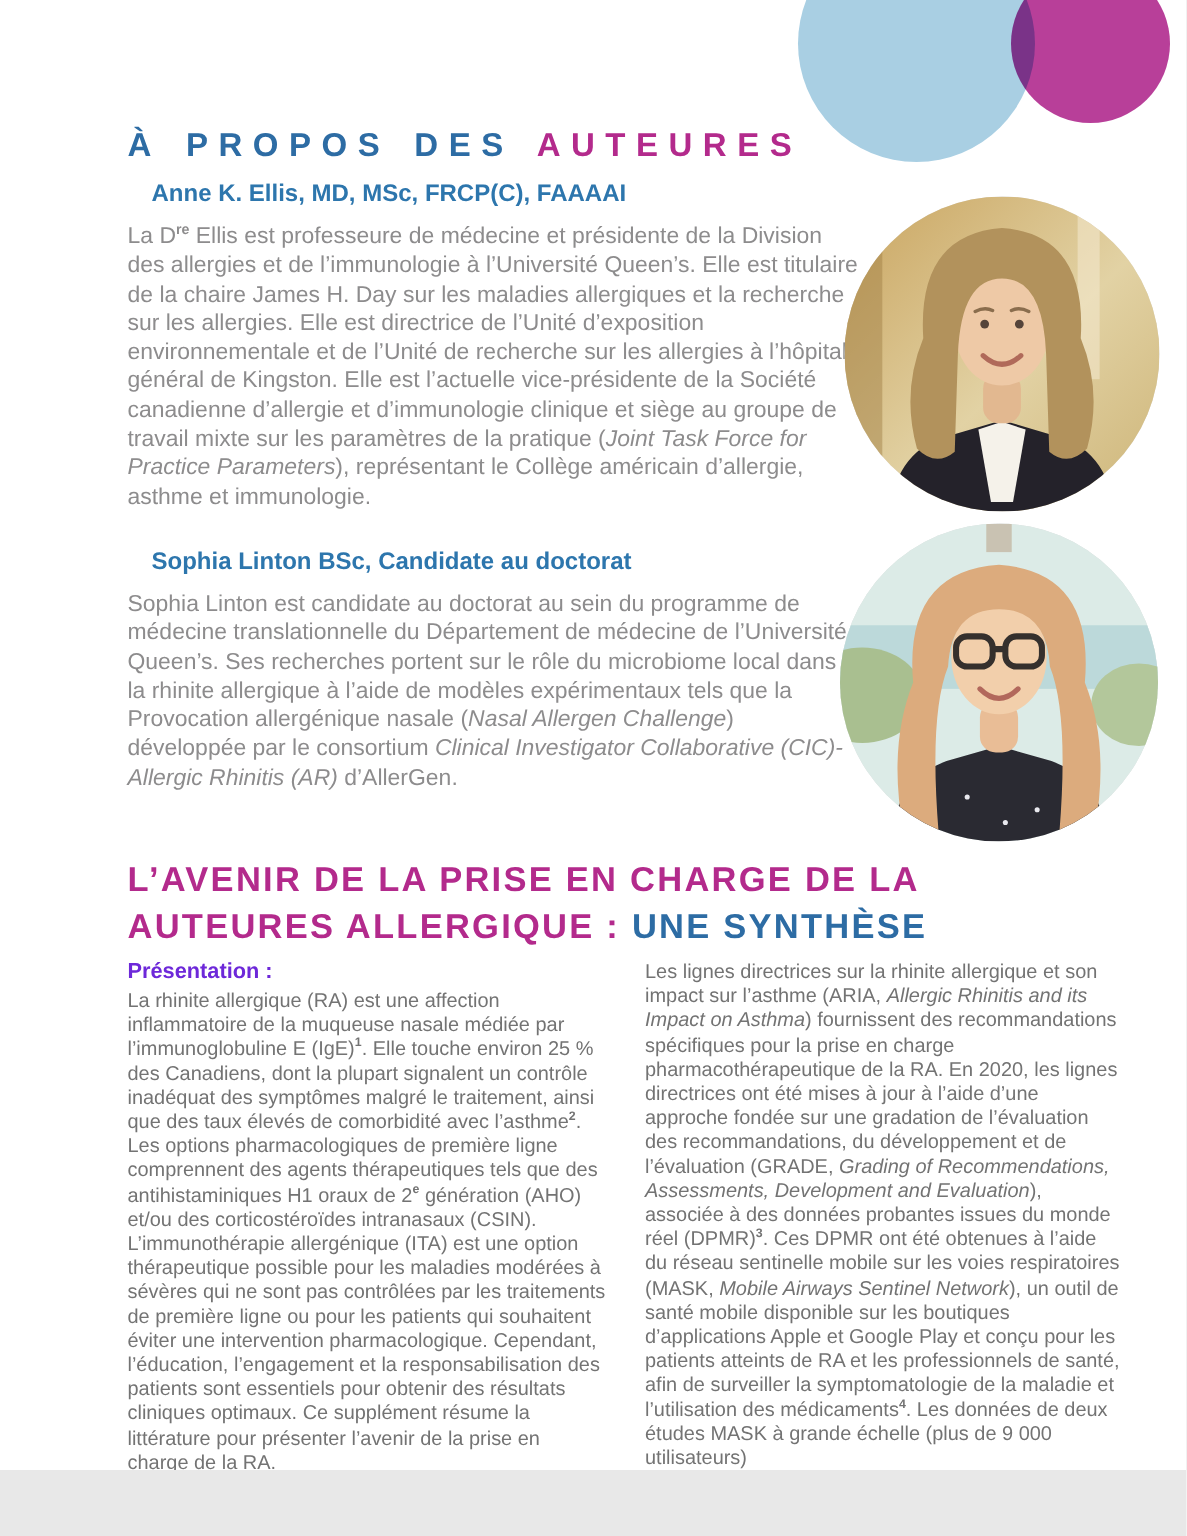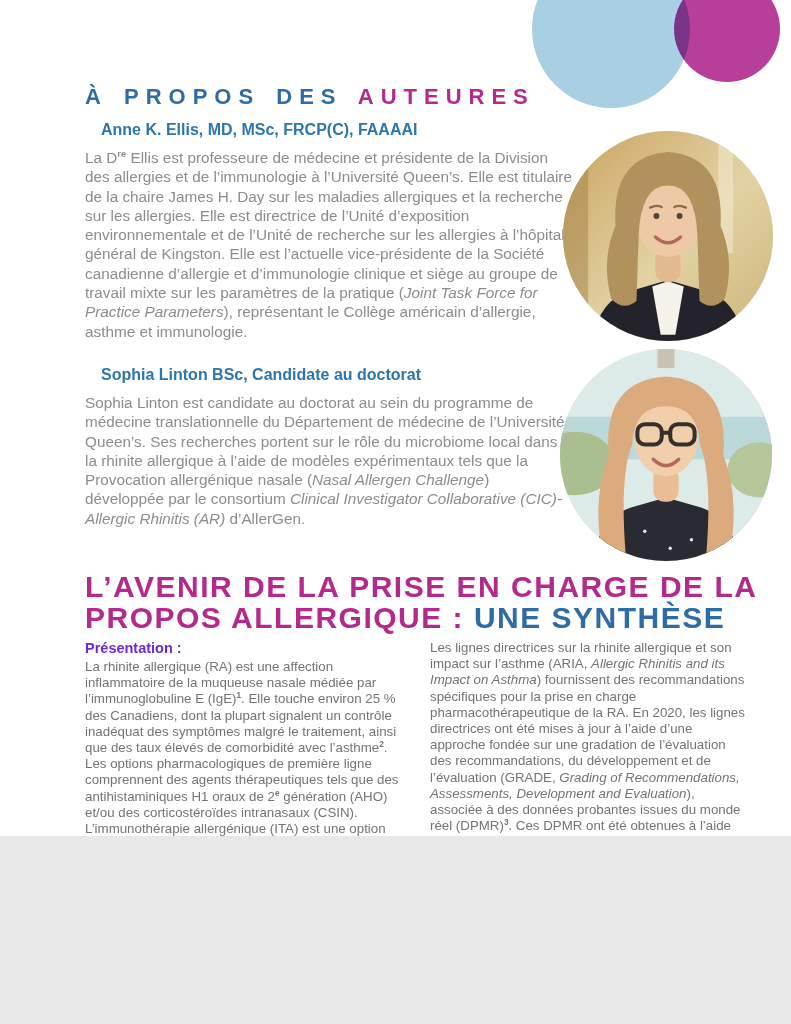--- a/index.html
+++ b/index.html
@@ -1,18 +1,18 @@
 <!DOCTYPE html>
 <html lang="fr"><head>
 <meta charset="utf-8">
 <style>
   html,body { margin:0; padding:0; background:#e8e8e8; }
   .page {
     position: relative;
-    width: 791px; height: 836px;
+    width: 791px; height: 980px;
     margin: 0 auto;
     background: #ffffff;
     overflow: hidden;
     font-family: "Liberation Sans", sans-serif;
   }
   
   .circle-blue {
     position:absolute; left:532px; top:-50px;
     width:158px; height:158px; border-radius:50%;
     background:#a9cfe3;
@@ -48,21 +48,21 @@
   .photo {
     position:absolute; border-radius:50%; overflow:hidden;
     background:#ddd;
   }
   .photo-1 { left:563px; top:131px; width:210px; height:210px; }
   .photo-2 { left:560px; top:349px; width:212px; height:212px; }
   .photo svg { display:block; width:100%; height:100%; }
 
   .feature-title {
     position:absolute; left:85px; top:571px;
-    margin:0; font-size:30px; font-weight:bold;
+    margin:0; font-size:23px; font-weight:bold;
     line-height:31px; letter-spacing:1.5px; white-space:nowrap;
   }
   .columns {
     position:absolute; left:85px; top:640px; width:664px;
     display:flex; gap:26px;
   }
   .col { flex:1; min-width:0; }
   .col-heading {
     margin:0 0 3px 0;
     font-size:14.5px; font-weight:bold; color:#6d28d9;
@@ -140,21 +140,21 @@
       <path d="M20 97 Q15 70 23 50 Q20 15 50 13 Q80 15 77 50 Q85 70 80 97 L69 97 Q72 60 66 45 Q65 27 50 27 Q35 27 34 45 Q28 60 31 97 Z" fill="#dcab7d"></path>
       <g stroke="#35302d" stroke-width="1.9" fill="none">
         <rect x="36.5" y="35.5" width="11.5" height="9.5" rx="3.5"></rect>
         <rect x="52" y="35.5" width="11.5" height="9.5" rx="3.5"></rect>
         <path d="M48 39.5 L52 39.5"></path>
       </g>
       <path d="M44 52 Q50 58 56 52" stroke="#b2685c" stroke-width="1.6" fill="none" stroke-linecap="round"></path>
     </svg>
   </div>
 
-  <h1 class="feature-title"><span class="magenta-txt">L’AVENIR DE LA PRISE EN CHARGE DE LA</span><br><span class="magenta-txt">PROPOS ALLERGIQUE : </span><span class="blue-txt">UNE SYNTHÈSE</span></h1>
+  <h1 class="feature-title"><span class="magenta-txt">L’AVENIR DE LA PRISE EN CHARGE DE LA</span><br><span class="magenta-txt">AUTEURES ALLERGIQUE : </span><span class="blue-txt">UNE SYNTHÈSE</span></h1>
 
   <div class="columns">
     <div class="col">
       <h3 class="col-heading">Présentation :</h3>
       <p class="col-body">La rhinite allergique (RA) est une affection inflammatoire de la muqueuse nasale médiée par l’immunoglobuline E (IgE)<sup>1</sup>. Elle touche environ 25 % des Canadiens, dont la plupart signalent un contrôle inadéquat des symptômes malgré le traitement, ainsi que des taux élevés de comorbidité avec l’asthme<sup>2</sup>. Les options pharmacologiques de première ligne comprennent des agents thérapeutiques tels que des antihistaminiques H1 oraux de 2<sup>e</sup> génération (AHO) et/ou des corticostéroïdes intranasaux (CSIN). L’immunothérapie allergénique (ITA) est une option thérapeutique possible pour les maladies modérées à sévères qui ne sont pas contrôlées par les traitements de première ligne ou pour les patients qui souhaitent éviter une intervention pharmacologique. Cependant, l’éducation, l’engagement et la responsabilisation des patients sont essentiels pour obtenir des résultats cliniques optimaux. Ce supplément résume la littérature pour présenter l’avenir de la prise en charge de la RA.</p>
     </div>
     <div class="col">
       <p class="col-body">Les lignes directrices sur la rhinite allergique et son impact sur l’asthme (ARIA, <i>Allergic Rhinitis and its Impact on Asthma</i>) fournissent des recommandations spécifiques pour la prise en charge pharmacothérapeutique de la RA. En 2020, les lignes directrices ont été mises à jour à l’aide d’une approche fondée sur une gradation de l’évaluation des recommandations, du développement et de l’évaluation (GRADE, <i>Grading of Recommendations, Assessments, Development and Evaluation</i>), associée à des données probantes issues du monde réel (DPMR)<sup>3</sup>. Ces DPMR ont été obtenues à l’aide du réseau sentinelle mobile sur les voies respiratoires (MASK, <i>Mobile Airways Sentinel Network</i>), un outil de santé mobile disponible sur les boutiques d’applications Apple et Google Play et conçu pour les patients atteints de RA et les professionnels de santé, afin de surveiller la symptomatologie de la maladie et l’utilisation des médicaments<sup>4</sup>. Les données de deux études MASK à grande échelle (plus de 9 000 utilisateurs)</p>
     </div>
   </div>

